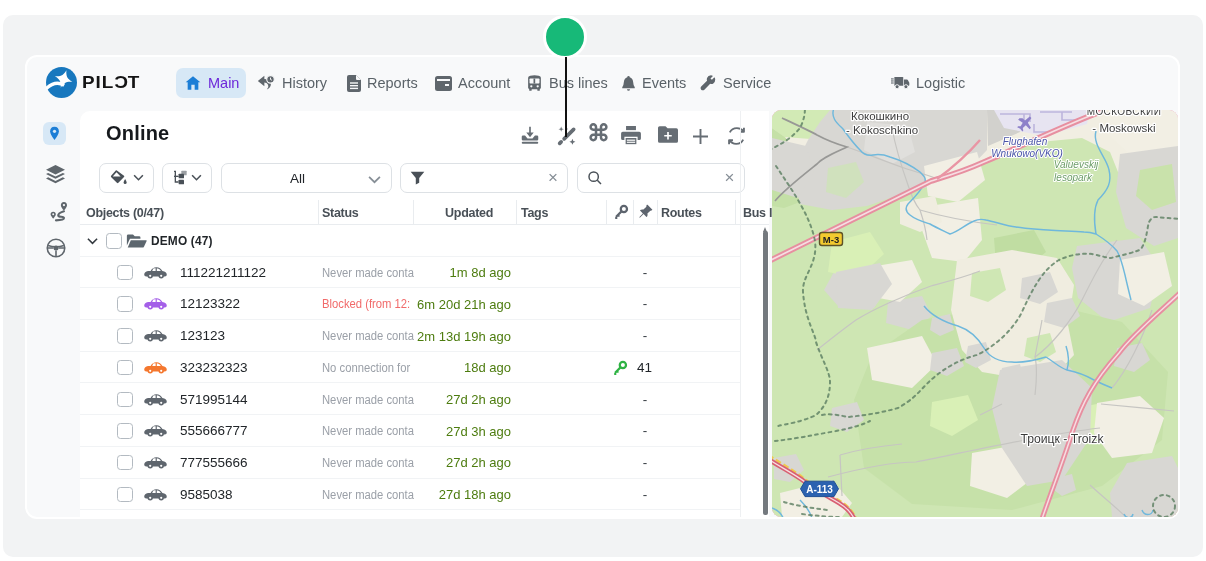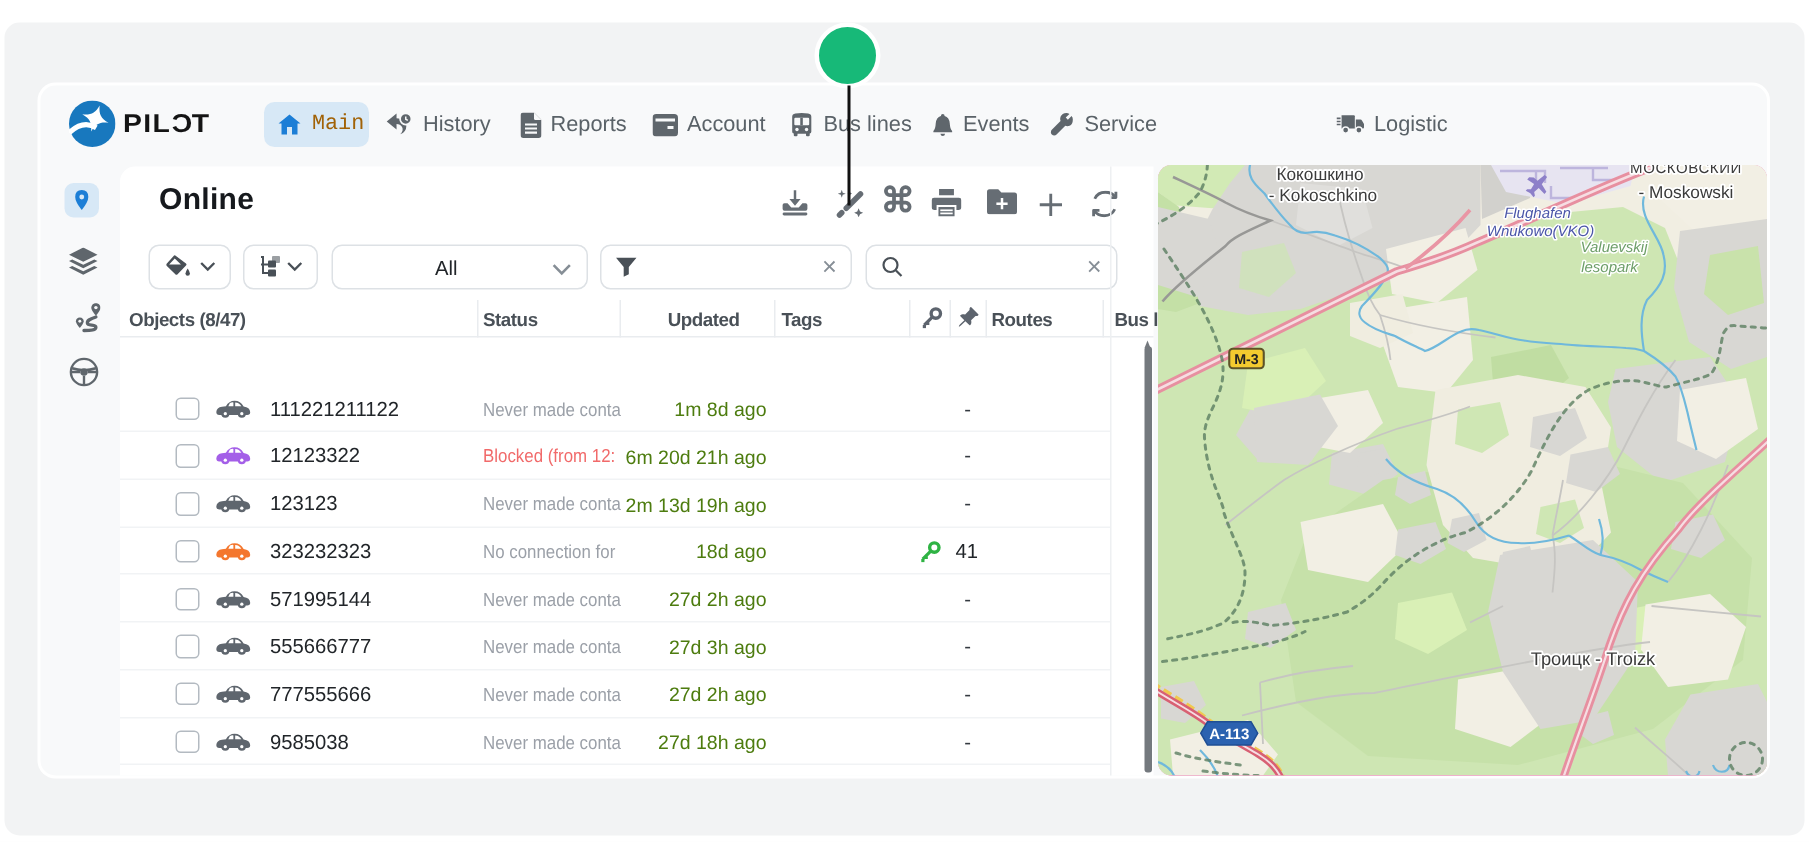--- a/index.html
+++ b/index.html
@@ -3,21 +3,21 @@
 <meta charset="utf-8">
 <style>
 * { margin:0; padding:0; box-sizing:border-box; }
 html,body { width:1206px; height:561px; background:#fff; font-family:"Liberation Sans", sans-serif; overflow:hidden; }
 #outer { position:absolute; left:3px; top:15px; width:1200px; height:542px; background:#f2f3f4; border-radius:10px; }
 #card { position:absolute; left:27px; top:57px; width:1151px; height:460px; background:#f8f9fa; border-radius:10px; box-shadow:0 0 0 2px #fff; }
 #logo-ic { position:absolute; left:19px; top:10px; }
 #logo-tx { position:absolute; left:55px; top:15.5px; font-weight:bold; font-size:18px; letter-spacing:0.9px; color:#141414; transform:scale(1.05,0.95); transform-origin:left top; }
 .nav { position:absolute; top:11px; height:30px; display:flex; align-items:center; gap:6px; font-size:14.5px; color:#5a6268; white-space:nowrap; }
 .nav svg { flex:0 0 auto; }
-#nav-main { left:149px; width:70px; background:#d7e8f6; color:#a16207; border-radius:7px; padding:12px 9px; gap:7px;font-family:Liberation Mono, monospace; }
+#nav-main { left:149px; width:70px; background:#d7e8f6; color:#6d28d9; border-radius:7px; padding:12px 9px; gap:7px; }
 .sic { position:absolute; }
 #side1 { position:absolute; left:16px; top:65px; width:23px; height:23px; background:#d7e8f6; border-radius:6px; display:flex; align-items:center; justify-content:center; }
 #panel { position:absolute; left:53px; top:54px; width:689px; height:406px; background:#fff; border-radius:10px 0 0 0; }
 #panel h1 { position:absolute; left:26px; top:11px; font-size:20px; color:#16191d; letter-spacing:0.2px; }
 .tbic { position:absolute; top:15px; }
 .fbox { position:absolute; top:51.5px; height:30px; background:#fff; border:1px solid #dde1e5; border-radius:7px; display:flex; align-items:center; justify-content:space-between; padding:0 9px; }
 #thead { position:absolute; left:0; top:89px; width:689px; height:25px; font-size:12.5px; font-weight:bold; color:#495057; letter-spacing:-0.3px; border-bottom:1px solid #e9ecef; }
 #thead span { position:absolute; top:6px; white-space:nowrap; }
 .vsep { position:absolute; top:0; width:1px; height:25px; background:#e9ecef; }
 #rows { position:absolute; left:0; top:114px; width:689px; height:292px; font-size:13.5px; color:#212529; overflow:hidden; }
@@ -189,21 +189,21 @@
       </div>
     <div class="fbox" style="left:497px;width:167.5px">
         <svg width="16" height="16" viewBox="0 0 24 24" fill="none" stroke="#495057" stroke-width="2.2">
           <circle cx="10" cy="10" r="7"></circle>
           <path d="M15.5 15.5 L21 21"></path>
         </svg>
         <span style="color:#868e96;font-size:17px">×</span>
       </div>
 
     <div id="thead">
-      <span style="left:6px">Objects (8/47)</span>
+      <span style="left:6px">Objects (0/47)</span>
       <span style="left:242px">Status</span>
       <span style="left:341px;width:72px;text-align:right">Updated</span>
       <span style="left:441px">Tags</span>
       <svg style="position:absolute;left:534px;top:4px" width="15" height="15" viewBox="0 0 24 24" fill="none" stroke="#5d646e">
           <circle cx="15.8" cy="8" r="5" stroke-width="3.6"></circle>
           <path d="M12 11.8 L3.4 20.4 M3.6 20.2 L3.6 23.8 M7.2 16.6 L7.2 20.2" stroke-width="3.4"></path>
         </svg>
       <svg style="position:absolute;left:558px;top:4px" width="15" height="15" viewBox="0 0 16 16" fill="#5d646e">
           <path d="M9.828.722a.5.5 0 0 1 .354.146l4.95 4.95a.5.5 0 0 1 0 .707c-.48.48-1.072.588-1.503.588-.177 0-.335-.018-.46-.039l-3.134 3.134a6 6 0 0 1 .16 1.013c.046.702-.032 1.687-.72 2.375a.5.5 0 0 1-.707 0l-2.829-2.828-3.182 3.182c-.195.195-1.219.902-1.414.707s.512-1.22.707-1.414l3.182-3.182-2.828-2.829a.5.5 0 0 1 0-.707c.688-.688 1.673-.767 2.375-.72a6 6 0 0 1 1.013.16l3.134-3.133a3 3 0 0 1-.04-.461c0-.43.108-1.022.589-1.503a.5.5 0 0 1 .353-.146"></path>
         </svg>
@@ -212,20 +212,31 @@
       <div class="vsep" style="left:238px"></div>
         <div class="vsep" style="left:333px"></div>
         <div class="vsep" style="left:436px"></div>
         <div class="vsep" style="left:526px"></div>
         <div class="vsep" style="left:553px"></div>
         <div class="vsep" style="left:577px"></div>
         <div class="vsep" style="left:655px"></div>
     </div>
 
     <div id="rows">
+        <div class="row" style="top:0">
+ <svg style="position:absolute;left:7px;top:12px" width="11" height="8" viewBox="0 0 12 8" fill="none" stroke="#343a40" stroke-width="1.7">
+            <path d="M1 1.5 L6 6.5 L11 1.5"></path>
+          </svg>
+ <div class="cb" style="left:26px"></div>
+ <svg style="position:absolute;left:46px;top:9px" width="21" height="14" viewBox="0 0 24 16" fill="#5c666e">
+            <path d="M1 2 Q1 0.5 2.5 0.5 L8 0.5 L10 2.5 L15 2.5 Q16.5 2.5 16.5 4 L16.5 5.5 L4.5 5.5 L1 13 Z"></path>
+            <path d="M5.5 7 L23 7 Q24 7 23.6 8 L20.5 14.5 Q20 15.5 19 15.5 L2 15.5 Z"></path>
+          </svg>
+ <b style="position:absolute;left:71px;top:8px;transform:scaleX(0.88);transform-origin:left center;letter-spacing:0.2px">DEMO (47)</b>
+</div>
         <div class="row" style="top:31.7px">
    <div class="cb"></div>
           <svg class="rcar" width="25" height="13" viewBox="0 0 25 13">
             <path fill="#5f666e" d="M1.2 8.6 Q1.4 5.6 5 5.1 L7.6 4.9 Q9.6 1.2 13.4 1.2 Q17.4 1.2 19.4 5 Q23.6 5.6 23.8 8.8 Q23.8 10.6 21.8 10.6 L3.2 10.6 Q1.2 10.6 1.2 8.6 Z"></path>
             <path fill="#fff" d="M9.2 4.9 L10.3 2.6 Q12 2 12.6 2.3 L12.6 4.9 Z"></path>
             <path fill="#fff" d="M13.8 2.3 Q16.5 2.3 17.9 4.9 L13.8 4.9 Z"></path>
             <circle cx="7.2" cy="9.8" r="2.7" fill="#5f666e"></circle>
             <circle cx="7.2" cy="9.8" r="1.1" fill="#fff"></circle>
             <circle cx="18.2" cy="9.8" r="2.7" fill="#5f666e"></circle>
             <circle cx="18.2" cy="9.8" r="1.1" fill="#fff"></circle>

